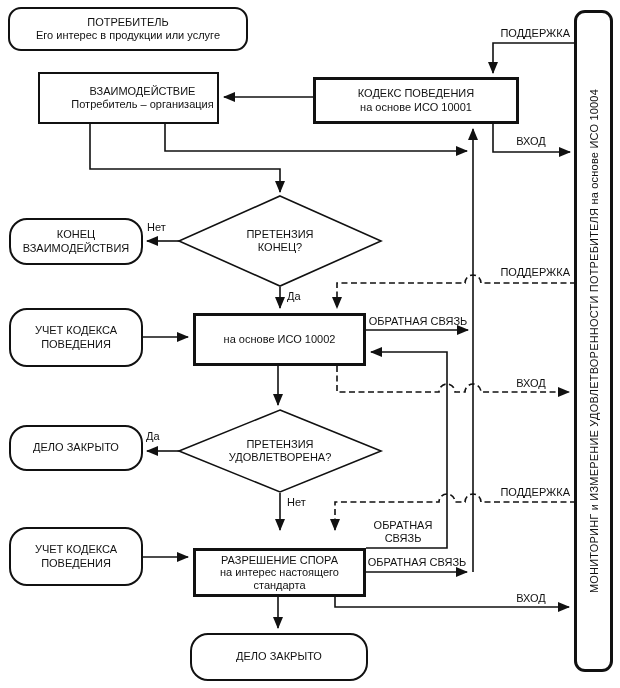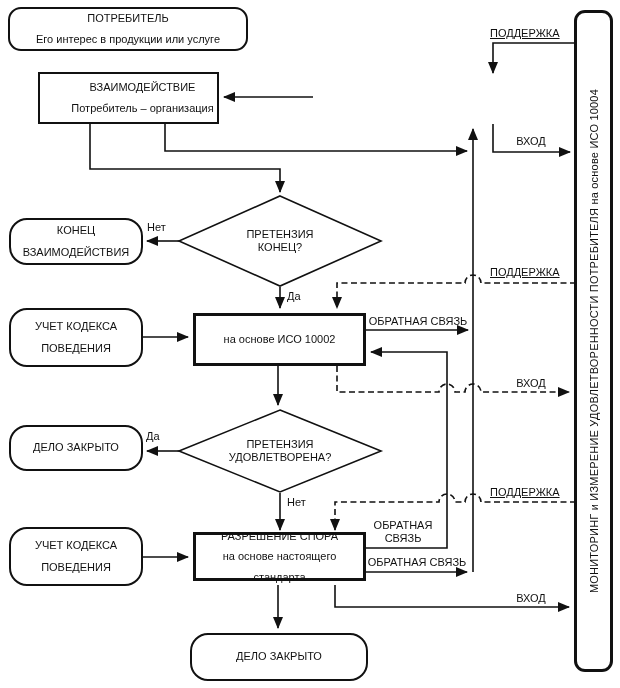--- a/index.html
+++ b/index.html
@@ -4,31 +4,31 @@
 <style>
   html,body{margin:0;padding:0;background:#fff;}
   .stage{
     position:relative;width:620px;height:688px;background:#ffffff;
     font-family:"Liberation Sans", sans-serif;color:#111;overflow:hidden;
   }
   .wires{position:absolute;left:0;top:0;}
   .node{
     position:absolute;box-sizing:border-box;background:#fff;
     display:flex;flex-direction:column;justify-content:center;align-items:center;
-    text-align:center;font-size:11px;line-height:13.5px;gap:8px;
+    text-align:center;font-size:11px;line-height:13.5px;
   }
   .rbox{border:2px solid #111;border-radius:18px;}
   .sbox{border:2px solid #111;padding-left:28px;}
   .bbox{border:3px solid #111;}
   .dtext{
     position:absolute;display:flex;flex-direction:column;justify-content:center;
     align-items:center;text-align:center;font-size:11px;line-height:13.5px;background:transparent;
   }
   .lbl{position:absolute;font-size:11px;line-height:13px;white-space:nowrap;background:transparent;}
-  .lbl.r{text-decoration:underline;}
+  .lbl.r{text-align:right;}
   .lbl.c{text-align:center;}
   .bar{
     position:absolute;box-sizing:border-box;border:3px solid #111;border-radius:11px;
     background:#fff;display:flex;justify-content:center;align-items:center;
   }
   .bar-text{
     writing-mode:vertical-rl;transform:rotate(180deg);
     font-size:11px;letter-spacing:0.2px;white-space:nowrap;
   }
 </style>
@@ -95,20 +95,24 @@
   <div class="node rbox" style="left:8px;top:7px;width:240px;height:44px;border-radius:13px;">
     <span>ПОТРЕБИТЕЛЬ</span>
     <span>Его интерес в продукции или услуге</span>
   </div>
 
   <div class="node sbox" style="left:38px;top:72px;width:181px;height:52px;">
     <span>ВЗАИМОДЕЙСТВИЕ</span>
     <span>Потребитель – организация</span>
   </div>
 
+  <div class="node bbox" style="left:313px;top:77px;width:206px;height:47px;">
+    <span>КОДЕКС ПОВЕДЕНИЯ</span>
+    <span>на основе ИСО 10001</span>
+  </div>
 
   <div class="node rbox" style="left:9px;top:218px;width:134px;height:47px;">
     <span>КОНЕЦ</span>
     <span>ВЗАИМОДЕЙСТВИЯ</span>
   </div>
 
   <div class="dtext" style="left:195px;top:227px;width:170px;height:28px;">
     <span>ПРЕТЕНЗИЯ</span>
     <span>КОНЕЦ?</span>
   </div>
@@ -129,23 +133,23 @@
   <div class="dtext" style="left:195px;top:437px;width:170px;height:28px;">
     <span>ПРЕТЕНЗИЯ</span>
     <span>УДОВЛЕТВОРЕНА?</span>
   </div>
 
   <div class="node rbox" style="left:9px;top:527px;width:134px;height:59px;">
     <span>УЧЕТ КОДЕКСА</span>
     <span>ПОВЕДЕНИЯ</span>
   </div>
 
-  <div class="node bbox" style="left:193px;top:532px;width:173px;height:49px;line-height:12.5px;">
+  <div class="node bbox" style="left:193px;top:548px;width:173px;height:49px;line-height:12.5px;">
     <span>РАЗРЕШЕНИЕ СПОРА</span>
-    <span>на основе настоящего</span>
+    <span>на интерес настоящего</span>
     <span>стандарта</span>
   </div>
 
   <div class="node rbox" style="left:190px;top:633px;width:178px;height:48px;">
     <span>ДЕЛО ЗАКРЫТО</span>
   </div>
 
   <div class="bar" style="left:574px;top:10px;width:39px;height:662px;">
     <span class="bar-text">МОНИТОРИНГ и ИЗМЕРЕНИЕ УДОВЛЕТВОРЕННОСТИ ПОТРЕБИТЕЛЯ на основе ИСО 10004</span>
   </div>

